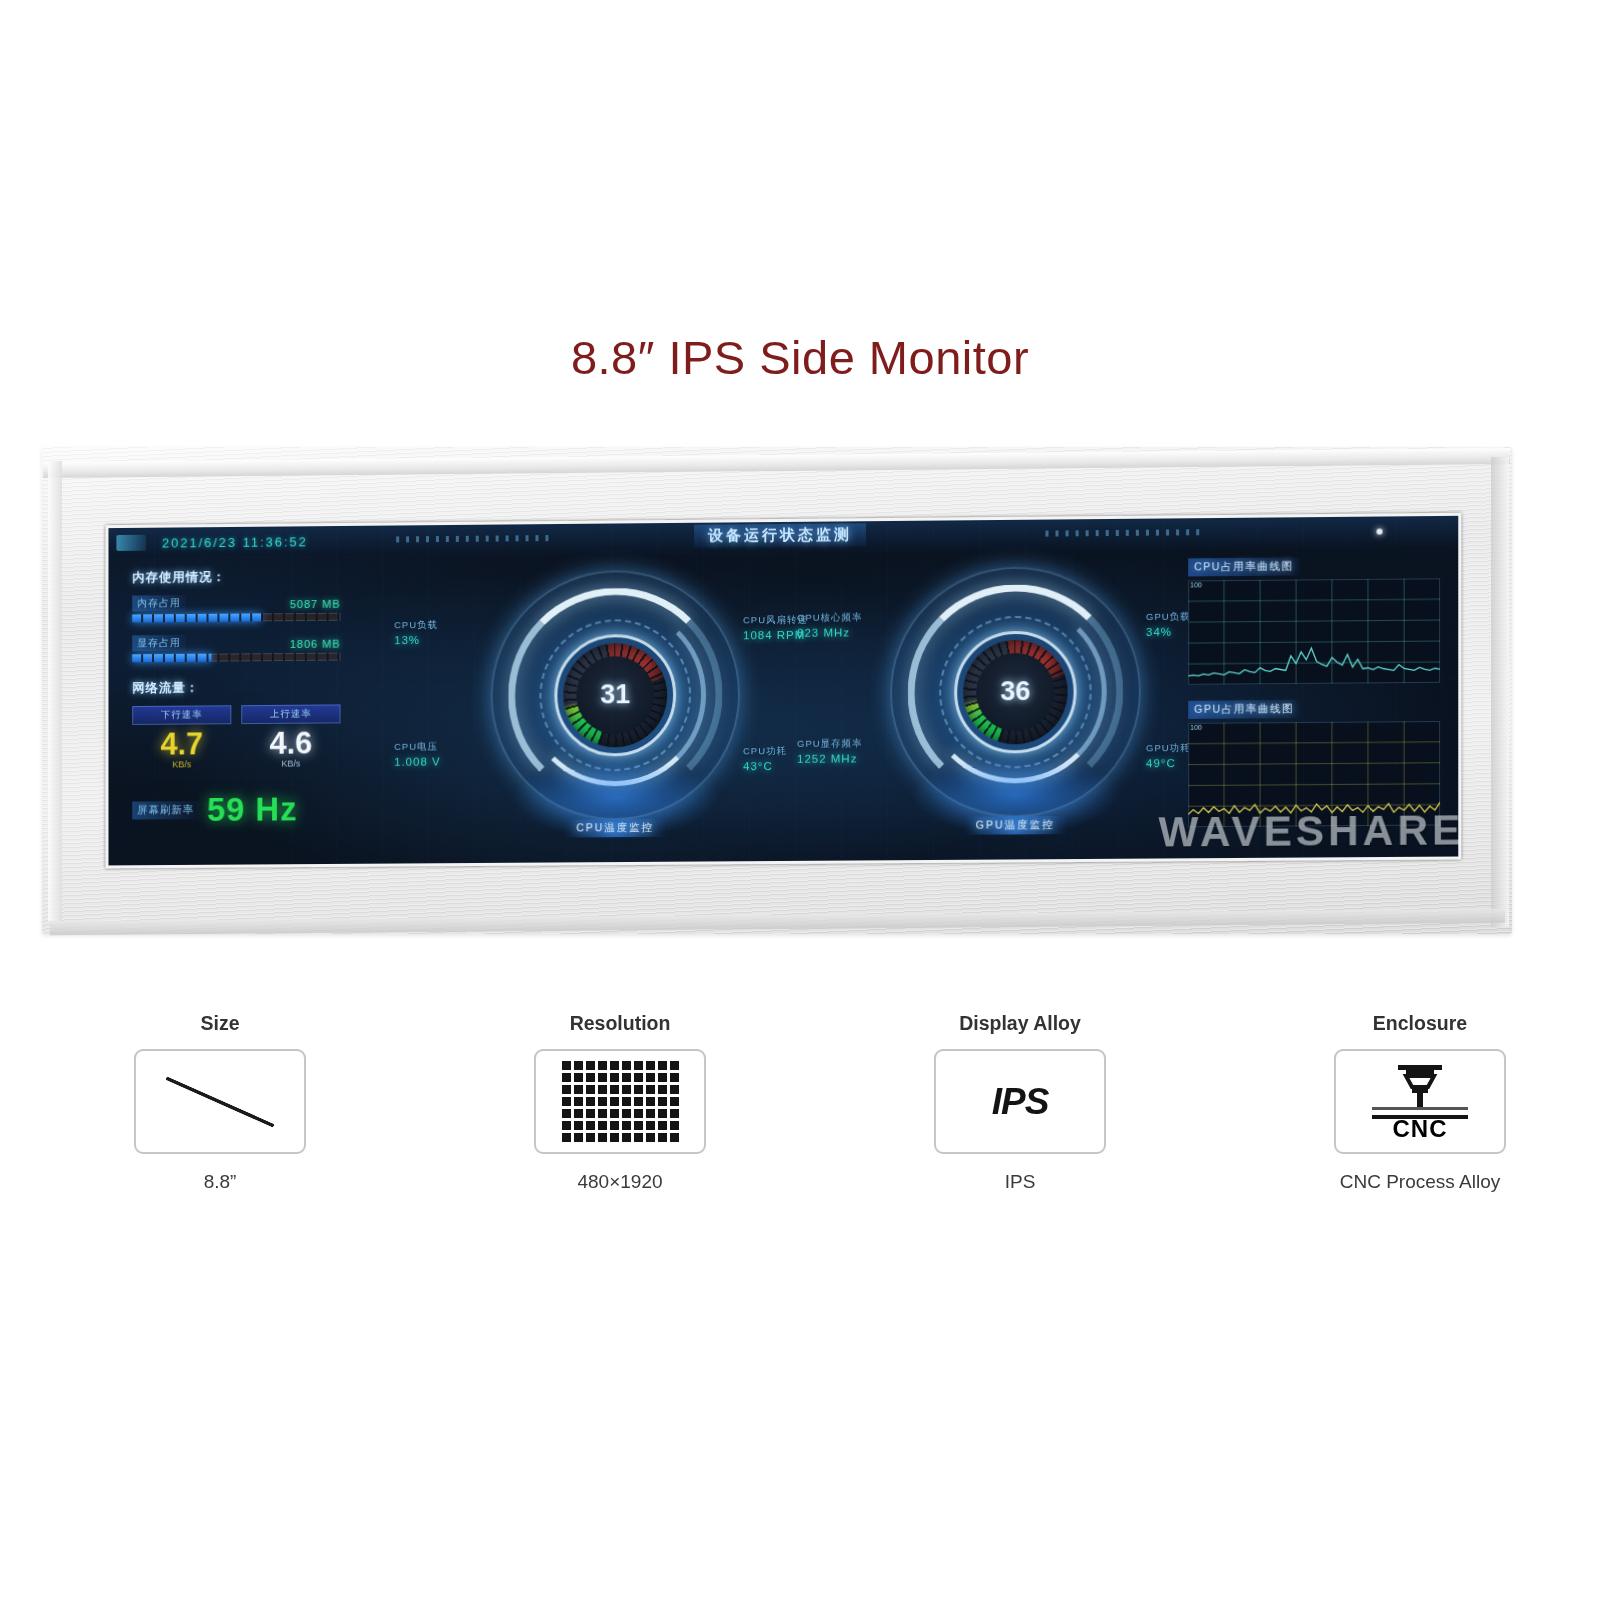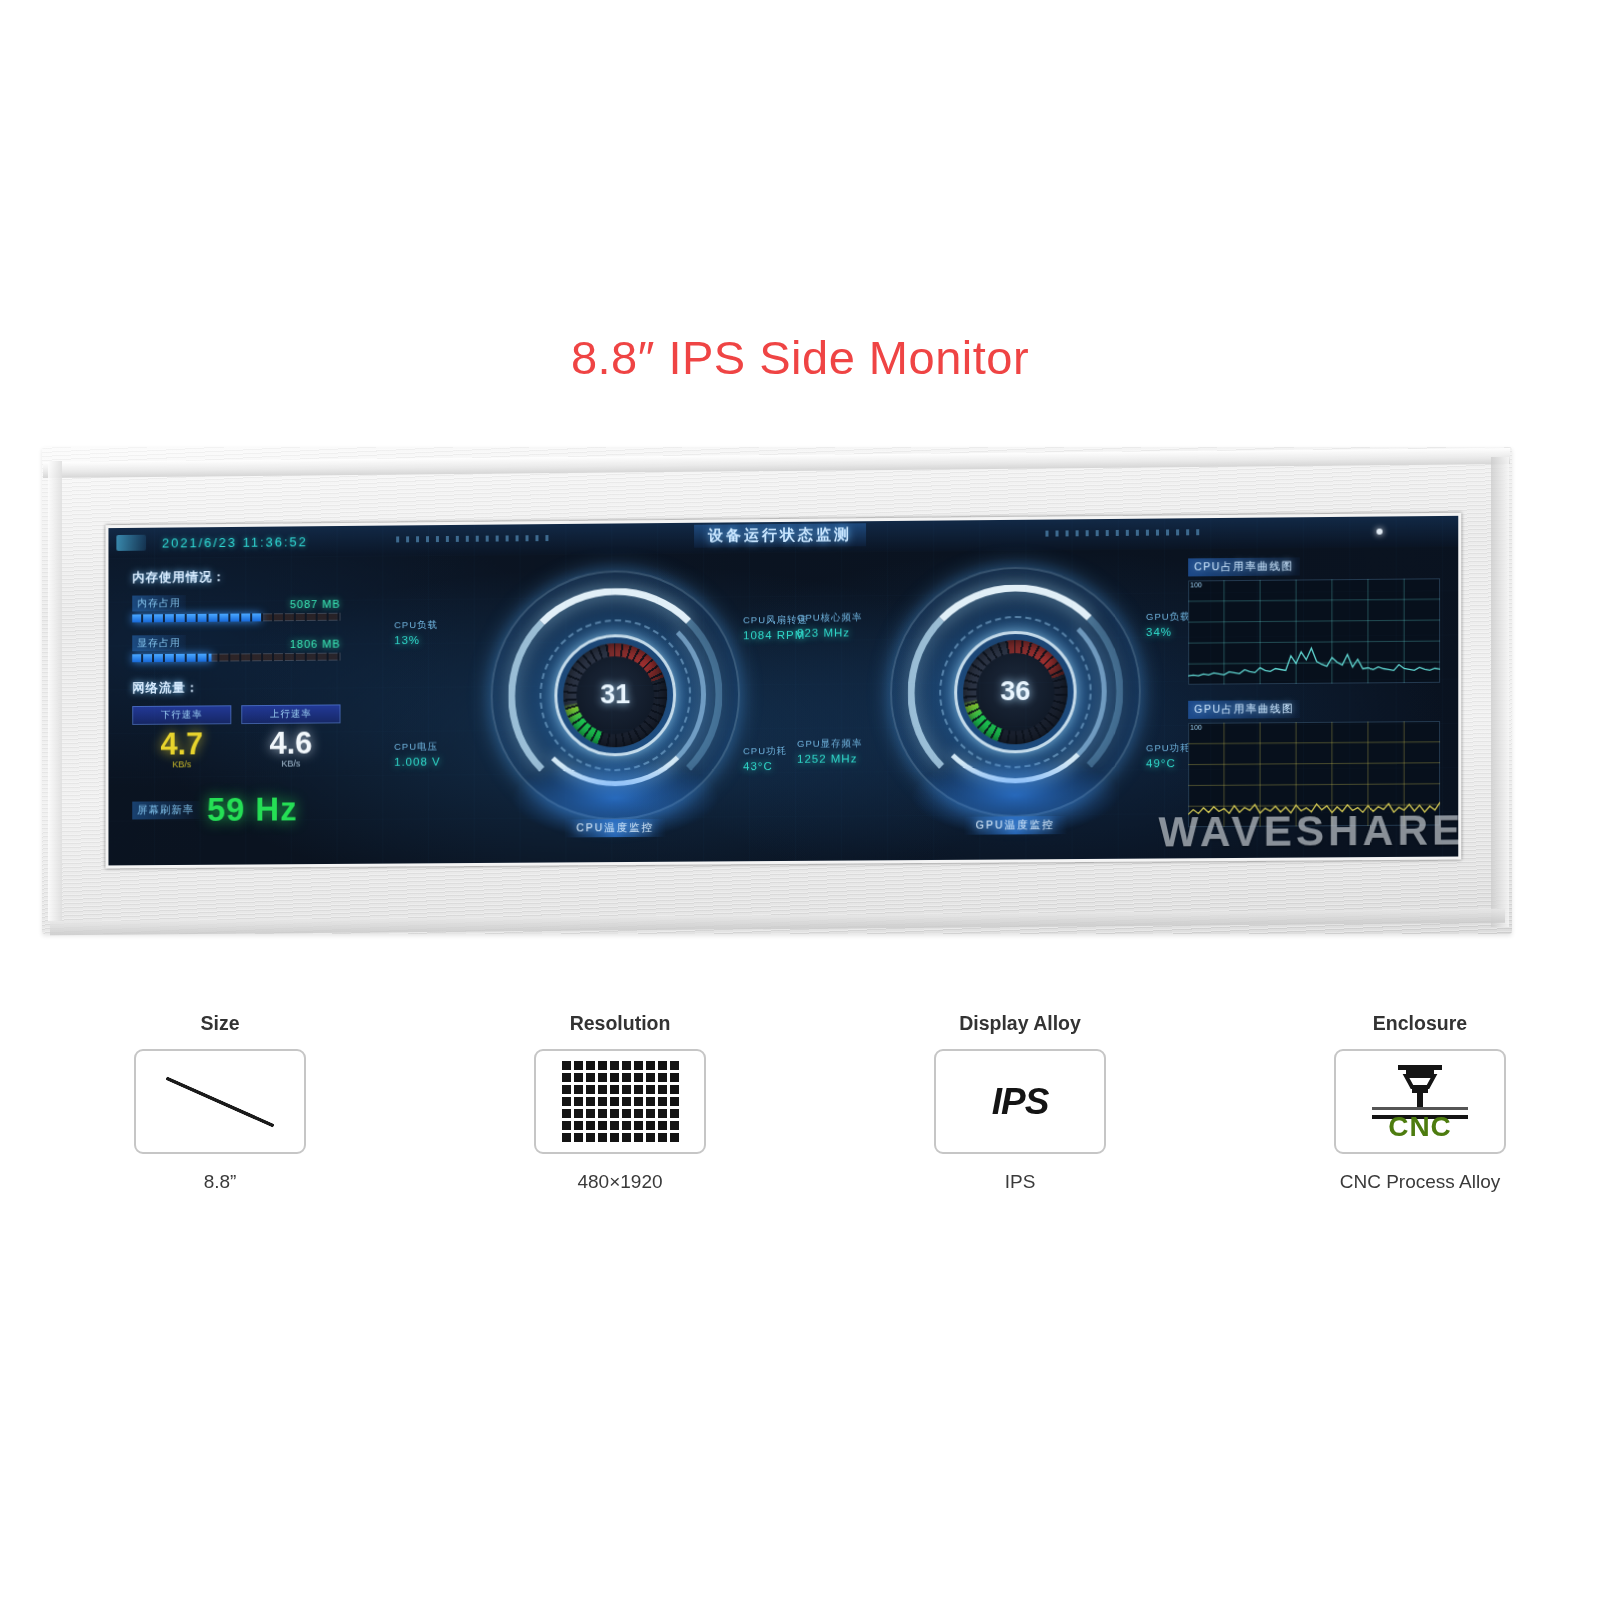--- a/index.html
+++ b/index.html
@@ -2,21 +2,21 @@
 <html><head>
 <meta charset="utf-8">
 <style>
   * { box-sizing: border-box; margin:0; padding:0; }
   html,body { width:1600px; height:1600px; background:#ffffff; overflow:hidden;
               font-family:"Liberation Sans", sans-serif; }
 
   
   #page-title {
     position:absolute; left:0; top:330px; width:1600px; text-align:center;
-    font-size:47px; font-weight:400; color:#ef4444; letter-spacing:0.5px;
+    font-size:47px; font-weight:400; color:#7f1d1d; letter-spacing:0.5px;
   }
 
   
   #monitor-wrap { position:absolute; left:42px; top:447px; width:1470px; height:487px; }
 
   #monitor-body {
     position:absolute; inset:0;
     background:
       linear-gradient(176.6deg, #fbfbfb 0%, #f2f2f2 8%, #e4e4e4 30%, #ececec 62%, #dcdcdc 88%, #cfcfcf 100%);
     border-radius:3px;
@@ -231,21 +231,21 @@
      background:#fff; position:relative; display:flex; align-items:center; justify-content:center; }
   .spec-value{ margin-top:17px; font-size:19px; color:#3a3a3a; white-space:nowrap; }
 
   
   .diag-line{ width:118px; height:0; border-top:4px solid #1b1b1b;
      transform:rotate(24deg); border-radius:3px; }
   .dotgrid{ display:grid; grid-template-columns:repeat(10,9px); grid-gap:3px; }
   .dotgrid i{ width:9px; height:9px; background:#141414; display:block; }
   .ips-text{ font-size:37px; font-style:italic; font-weight:bold; color:#141414; letter-spacing:-1px; }
   .cnc-text{ position:absolute; bottom:9px; left:50%; transform:translateX(-50%);
-     font-size:28px; font-weight:bold; color:#4d7c0f; letter-spacing:1px; }
+     font-size:24px; font-weight:bold; color:#000000; letter-spacing:1px; }
   .va-arc{ position:absolute; bottom:12px; left:50%; transform:translateX(-50%);
      font-size:6.5px; color:#555; letter-spacing:1px; white-space:nowrap; }
 </style>
 </head>
 <body>
 
 <div id="page-title">8.8″ IPS Side Monitor</div>
 
 <div id="monitor-wrap">
   <div id="monitor-body"></div>

